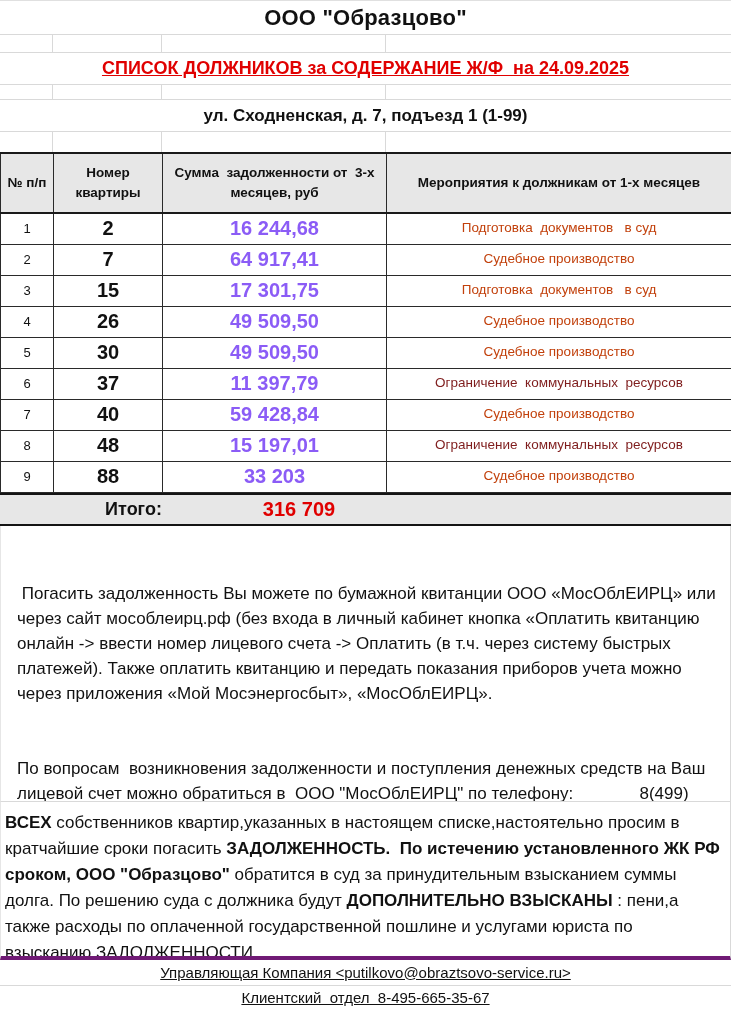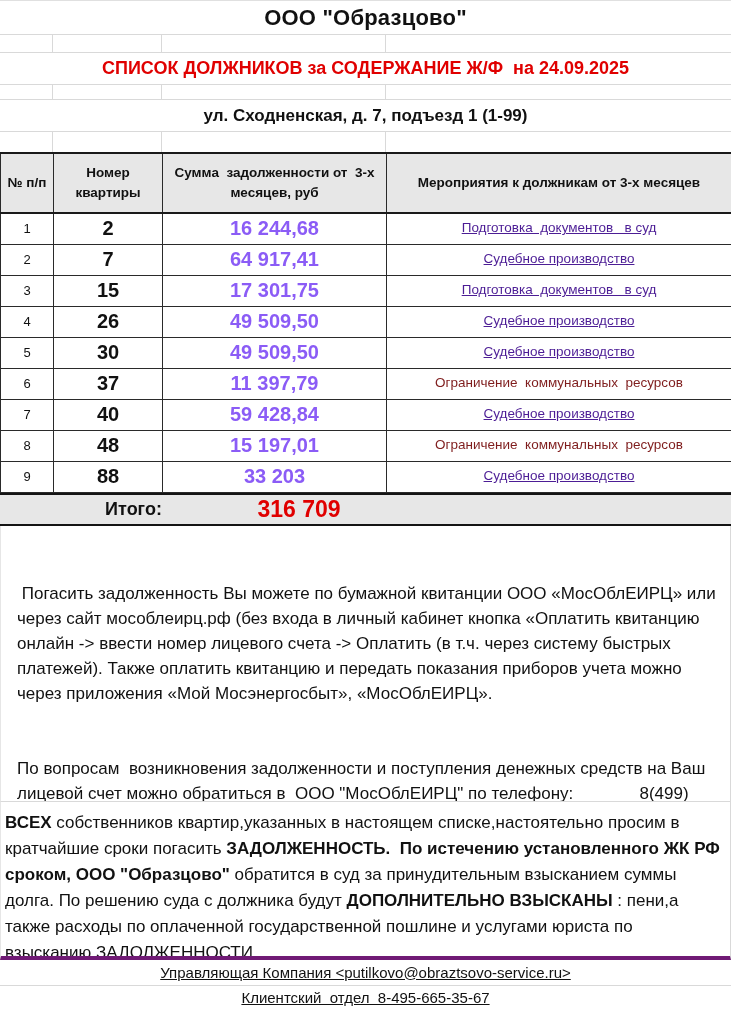--- a/index.html
+++ b/index.html
@@ -10,21 +10,21 @@
   }
   .sheet{
     position:relative;width:731px;height:1024px;
     background:#ffffff;overflow:hidden;
     border-top:1px solid #e0e0e0;
     box-sizing:border-box;
   }
   
   .row-center{display:flex;align-items:center;justify-content:center;box-sizing:border-box;}
   .title-row{height:34px;font-weight:700;font-size:22px;letter-spacing:.2px;border-bottom:1px solid #d9d9d9;white-space:pre;}
-  .red-title-row{height:32px;font-weight:700;font-size:18px;color:#e00000;border-bottom:1px solid #d9d9d9;white-space:pre;}
+  .red-title-row{height:32px;font-weight:700;font-size:18px;color:#e00000;border-bottom:1px solid #d9d9d9;white-space:pre;text-decoration:underline;}
   .address-row{height:32px;font-weight:700;font-size:17px;border-bottom:1px solid #d9d9d9;white-space:pre;}
   .spacer{display:flex;box-sizing:border-box;border-bottom:1px solid #d9d9d9;}
   .spacer.s1{height:18px;}
   .spacer.s2{height:15px;}
   .spacer.s3{height:20px;border-bottom:none;}
   .spacer .sc{box-sizing:border-box;height:100%;border-right:1px solid #d9d9d9;}
   .sc.c1{width:53px;}.sc.c2{width:109px;}.sc.c3{width:224px;}.sc.c4{width:345px;border-right:none;}
   
   table.debtors{width:731px;border-collapse:collapse;table-layout:fixed;}
   col.w1{width:53px;}col.w2{width:109px;}col.w3{width:224px;}col.w4{width:345px;}
@@ -38,30 +38,30 @@
     background:#e7e7e7;
     font-size:13.5px;font-weight:700;line-height:1.45;
     height:60px;white-space:pre-wrap;
     border-top:2.5px solid #1a1a1a;border-bottom:2px solid #1a1a1a;
   }
   table.debtors tbody td{height:31px;}
   td.c-num{font-size:13px;font-weight:400;}
   td.c-apt{font-size:20px;font-weight:700;}
   td.c-debt{font-size:20px;font-weight:700;color:#8b5cf6;white-space:pre;}
   td.c-act{font-size:13.5px;white-space:pre-wrap;line-height:1.1;}
-  td.c-act .red{color:#4c1d95;text-decoration:underline;}
+  td.c-act .red{color:#c2410c;}
   td.c-act .black{color:#7f1d1d;}
   
   .total-row{
     height:33px;background:#e7e7e7;display:flex;align-items:center;
     border-top:2px solid #141414;border-bottom:2px solid #141414;box-sizing:border-box;padding-left:25px;
   }
   .total-row .gap1{width:55px;}
   .total-label{width:107px;text-align:center;font-weight:700;font-size:18px;}
-  .total-value{width:224px;text-align:center;font-weight:700;font-size:23px;color:#e00000;white-space:pre;}
+  .total-value{width:224px;text-align:center;font-weight:700;font-size:20px;color:#e00000;white-space:pre;}
   
   .info-block{
     box-sizing:border-box;height:276px;overflow:hidden;
     padding:5px 10px 0 16px;
     border-bottom:1px solid #d9d9d9;border-left:1px solid #e6e6e6;border-right:1px solid #d9d9d9;
     font-size:17px;line-height:25px;white-space:pre-wrap;
   }
   .info-block p{margin:0;}
   .warning-block{
     box-sizing:border-box;height:158px;overflow:hidden;
@@ -117,21 +117,21 @@
         <col class="w1">
         <col class="w2">
         <col class="w3">
         <col class="w4">
       </colgroup>
     <thead>
       <tr>
         <th>№ п/п</th>
         <th>Номер квартиры</th>
         <th>Сумма  задолженности от  3-х месяцев, руб</th>
-        <th>Мероприятия к должникам от 3-х месяцев</th>
+        <th>Мероприятия к должникам от 1-х месяцев</th>
       </tr>
     </thead>
     <tbody>
       <tr>
         <td class="c-num">1</td>
         <td class="c-apt">2</td>
         <td class="c-debt">16 244,68</td>
         <td class="c-act"><span class="red">Подготовка  документов   в суд</span></td>
       </tr>
       <tr>

